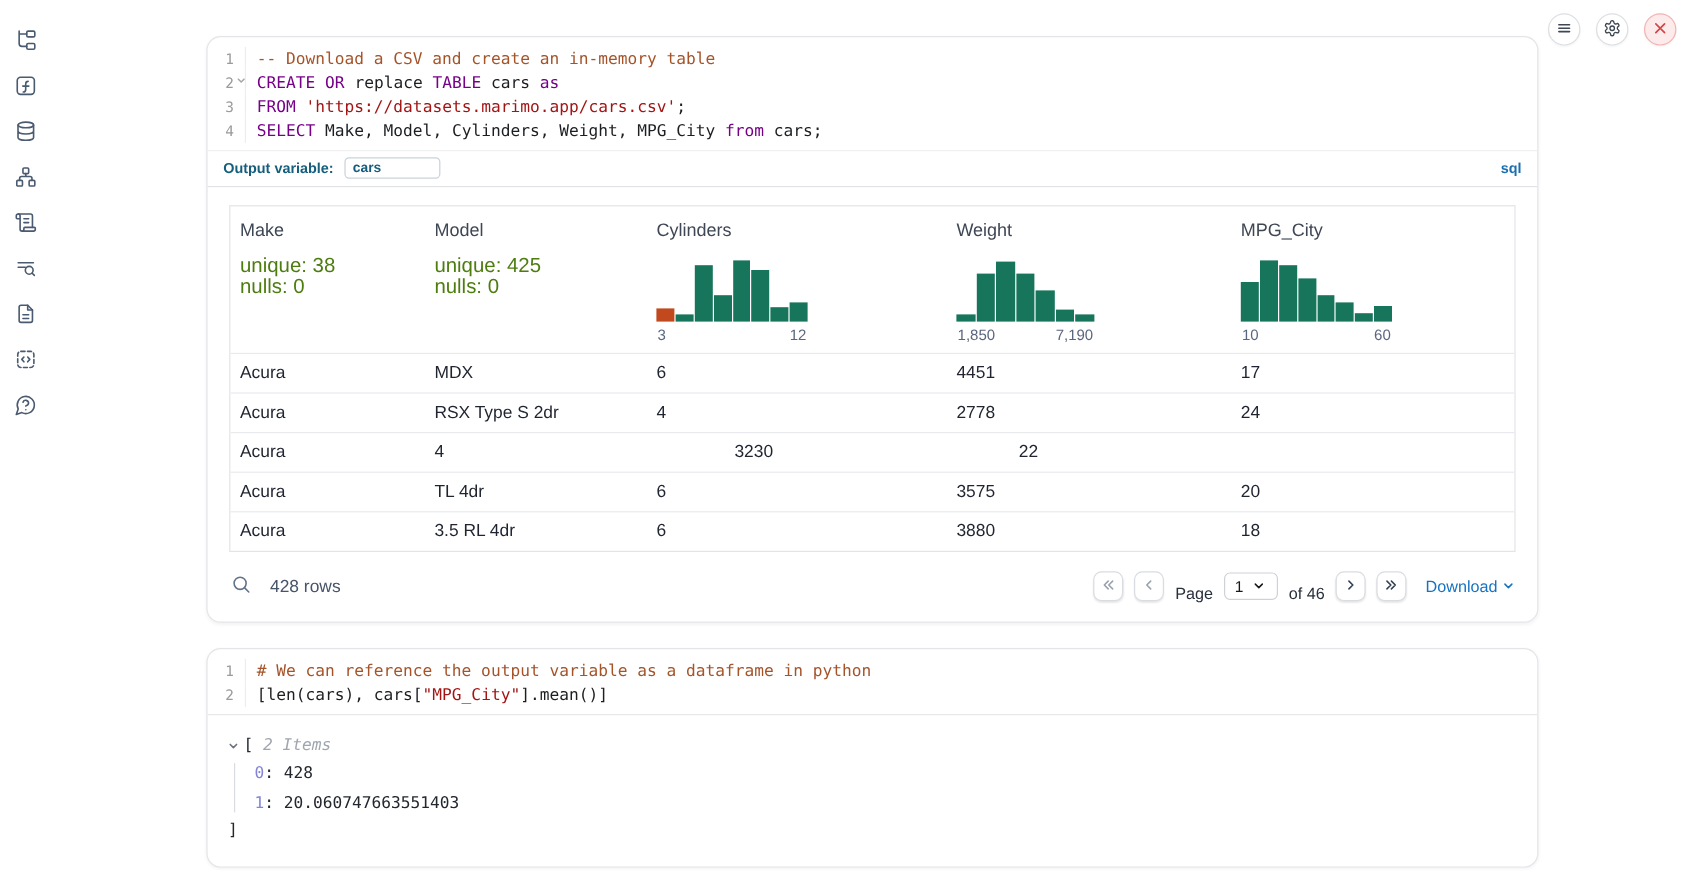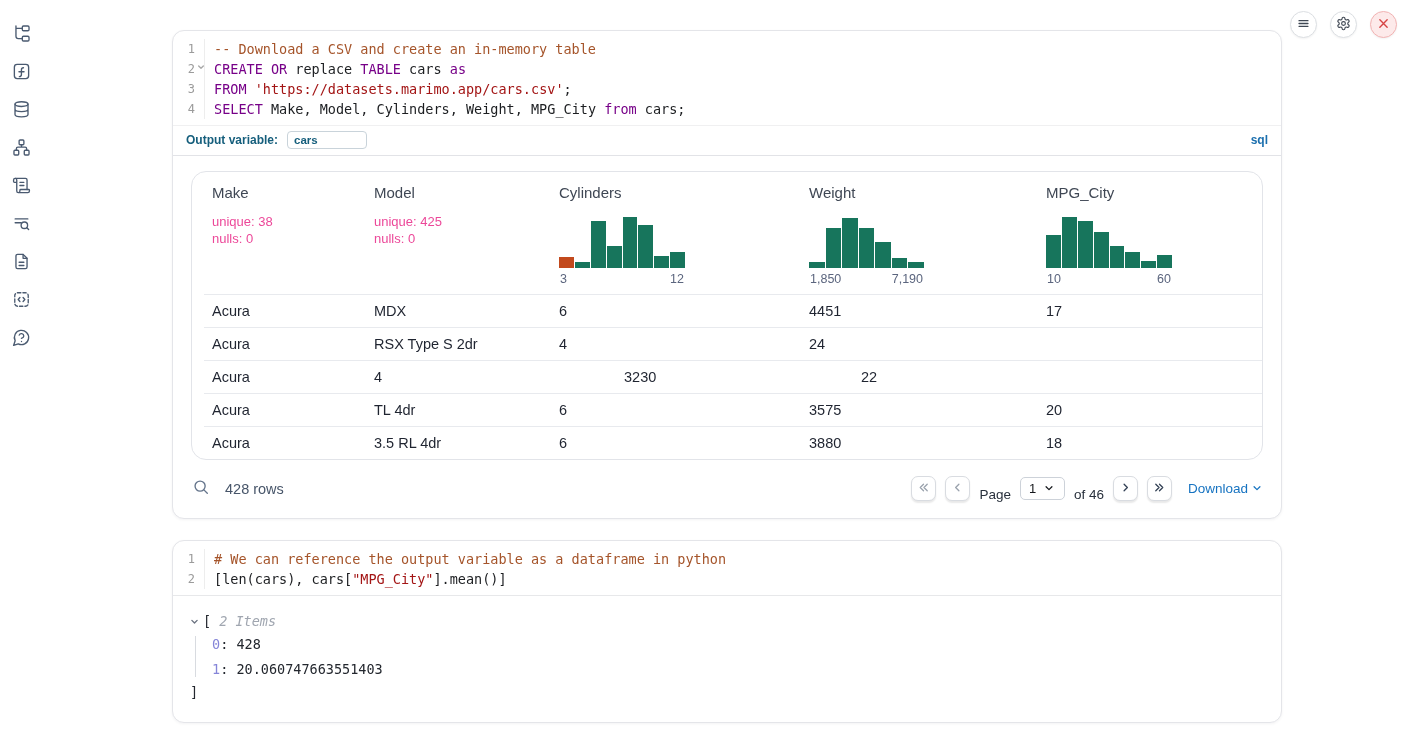--- a/index.html
+++ b/index.html
@@ -33,26 +33,26 @@
   .tok-pl  { color:#1c1e21; }
 
   
   .outvar-row { display:flex; align-items:center; gap:9px; padding:5px 13px 6px; border-top:1px solid #f0f0f1; border-bottom:1px solid #e2e3e7; }
   .outvar-label { font-size:12px; font-weight:bold; color:#155e7c; }
   .outvar-input { width:80px; height:18px; border:1px solid #c9d3da; border-radius:4px; font-size:11.5px; font-weight:bold; color:#155e7c; padding:0 6px; font-family:"Liberation Sans",sans-serif; outline:none; }
   .lang-badge { margin-left:auto; font-size:12px; font-weight:bold; color:#1b6fae; }
 
   
   .cell-output { padding:15px 18px 10px; }
-  .datatable { border:1px solid #e2e4e9; border-radius:15px; overflow:hidden;padding-left:12px; }
+  .datatable { border:1px solid #e2e4e9; border-radius:0; overflow:hidden; }
   .dt-header { display:flex; padding:12px 0 8px; }
   .dt-col, .dt-cell { padding:0 8px; }
   .w0{width:162px} .w1{width:185px} .w2{width:250px} .w3{width:237px} .w4{width:238px; flex:1}
   .dt-title { font-size:15px; color:#3f4754; }
-  .dt-stats { margin-top:13px; font-size:13px; color:#ec4899; line-height:16.5px; }
+  .dt-stats { margin-top:13px; font-size:17px; color:#4d7c0f; line-height:16.5px; }
   .hist { margin-top:14px; width:126px; }
   .dt-col.w3 .hist { width:115px; }
   .hist-bars { display:flex; align-items:flex-end; gap:1px; height:53px; }
   .hist-bar { flex:1; }
   .hist-labels { display:flex; justify-content:space-between; font-size:12.5px; color:#5b657e; margin-top:4px; padding:0 1px; }
   .dt-row { display:flex; border-top:1px solid #e8eaee; }
   .dt-cell { padding-top:8px; padding-bottom:8px; font-size:14.5px; color:#1f2430; }
 
   
   .dt-footer { display:flex; align-items:center; padding:15px 1px 6px; }
@@ -272,20 +272,21 @@
               <div class="dt-cell w0">Acura</div>
               <div class="dt-cell w1">MDX</div>
               <div class="dt-cell w2">6</div>
               <div class="dt-cell w3">4451</div>
               <div class="dt-cell w4">17</div>
             </div>
             <div class="dt-row">
               <div class="dt-cell w0">Acura</div>
               <div class="dt-cell w1">RSX Type S 2dr</div>
               <div class="dt-cell w2">4</div>
+              <div class="dt-cell w3">2778</div>
               <div class="dt-cell w4">24</div>
             </div>
             <div class="dt-row">
               <div class="dt-cell w0">Acura</div>
               <div class="dt-cell w2">4</div>
               <div class="dt-cell w3">3230</div>
               <div class="dt-cell w4">22</div>
             </div>
             <div class="dt-row">
               <div class="dt-cell w0">Acura</div>

